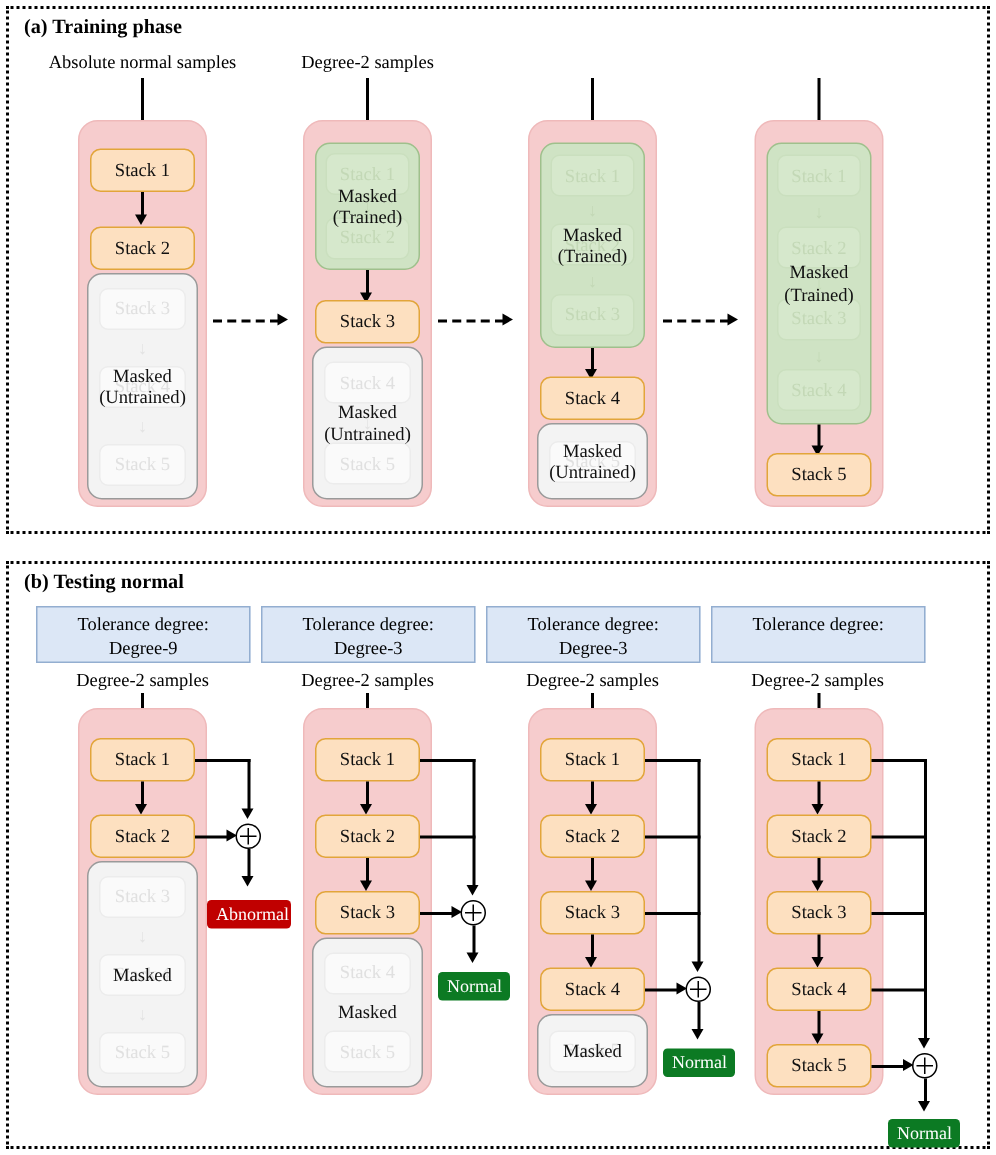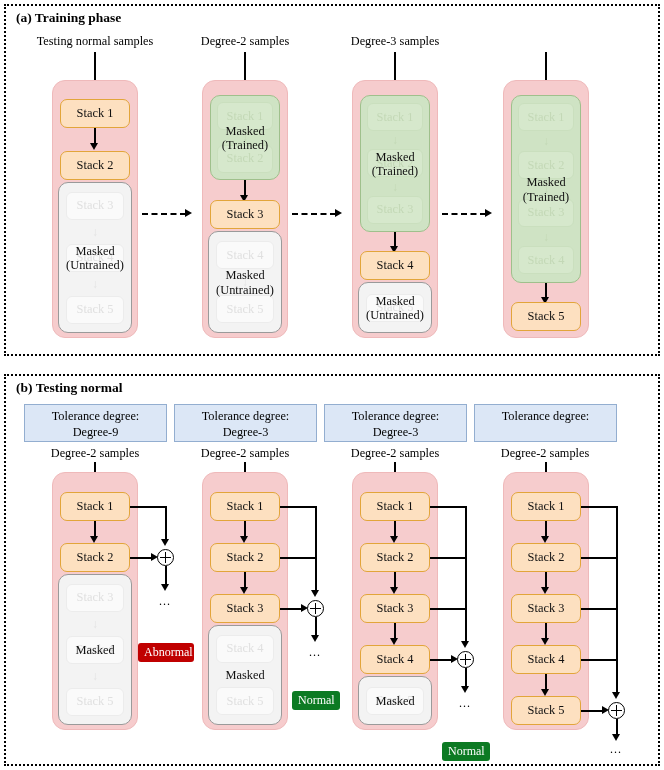--- a/index.html
+++ b/index.html
@@ -46,36 +46,36 @@
 
   
   .plus{position:absolute;width:17px;height:17px;border-radius:50%;border:1.6px solid #000;box-sizing:border-box;}
   .plus::before,.plus::after{content:"";position:absolute;background:#000;}
   .plus::before{left:2px;right:2px;top:6.7px;height:1.4px;}
   .plus::after{top:2px;bottom:2px;left:6.7px;width:1.4px;}
 
   .dots{position:absolute;font-size:12px;letter-spacing:1px;color:#000;text-align:center;line-height:6px;}
 
   .badge{position:absolute;border-radius:3px;color:#fff;font-size:12px;padding:2px 6px;box-sizing:border-box;
-         text-align:center;white-space:nowrap;margin-top:43px;}
+         text-align:center;white-space:nowrap;}
   .badge.abnormal{background:#c00000;}
   .badge.normal{background:#0c7a23;}
 
   .tolerance{position:absolute;background:#dce7f6;border:1px solid #93aed0;box-sizing:border-box;
              text-align:center;font-size:12.3px;line-height:16px;padding-top:3px;}
 </style>
 </head>
 <body>
 
 <div id="root">
 
   <div class="panel" style="left:4px;top:4px;width:656px;height:352px;"></div>
   <div class="panel-title" style="left:16px;top:10px;">(a) Training phase</div>
 
-  <div class="caption" style="left:0px;top:34px;width:190px;">Testing normal samples</div>
+  <div class="caption" style="left:0px;top:34px;width:190px;">Absolute normal samples</div>
   <div class="vline" style="left:94px;top:52px;height:44px;"></div>
   <div class="vhead" style="left:90px;top:94px;"></div>
 
   <div class="col" style="left:52px;top:80px;width:86px;height:258px;"></div>
   <div class="stack" style="left:60px;top:99px;width:70px;height:29px;">Stack 1</div>
   <div class="vline" style="left:94px;top:128px;height:17px;"></div>
   <div class="vhead" style="left:90px;top:143px;"></div>
   <div class="stack" style="left:60px;top:151px;width:70px;height:29px;">Stack 2</div>
 
   <div class="masked untrained" style="left:58px;top:182px;width:74px;height:151px;">
@@ -123,21 +123,20 @@
     </div>
     <div class="lbl">
       <div>Masked</div>
       <div>(Untrained)</div>
     </div>
   </div>
 
   <div class="dash" style="left:292px;top:213px;width:44px;"></div>
   <div class="hhead" style="left:335px;top:209px;"></div>
 
-  <div class="caption" style="left:305px;top:34px;width:180px;">Degree-3 samples</div>
   <div class="vline" style="left:394px;top:52px;height:44px;"></div>
   <div class="vhead" style="left:390px;top:94px;"></div>
 
   <div class="col" style="left:352px;top:80px;width:86px;height:258px;"></div>
   <div class="masked trained" style="left:360px;top:95px;width:70px;height:137px;">
     <div class="ghosts">
       <div class="ghost">Stack 1</div>
       <div class="garrow">↓</div>
       <div class="ghost">Stack 2</div>
       <div class="garrow">↓</div>

